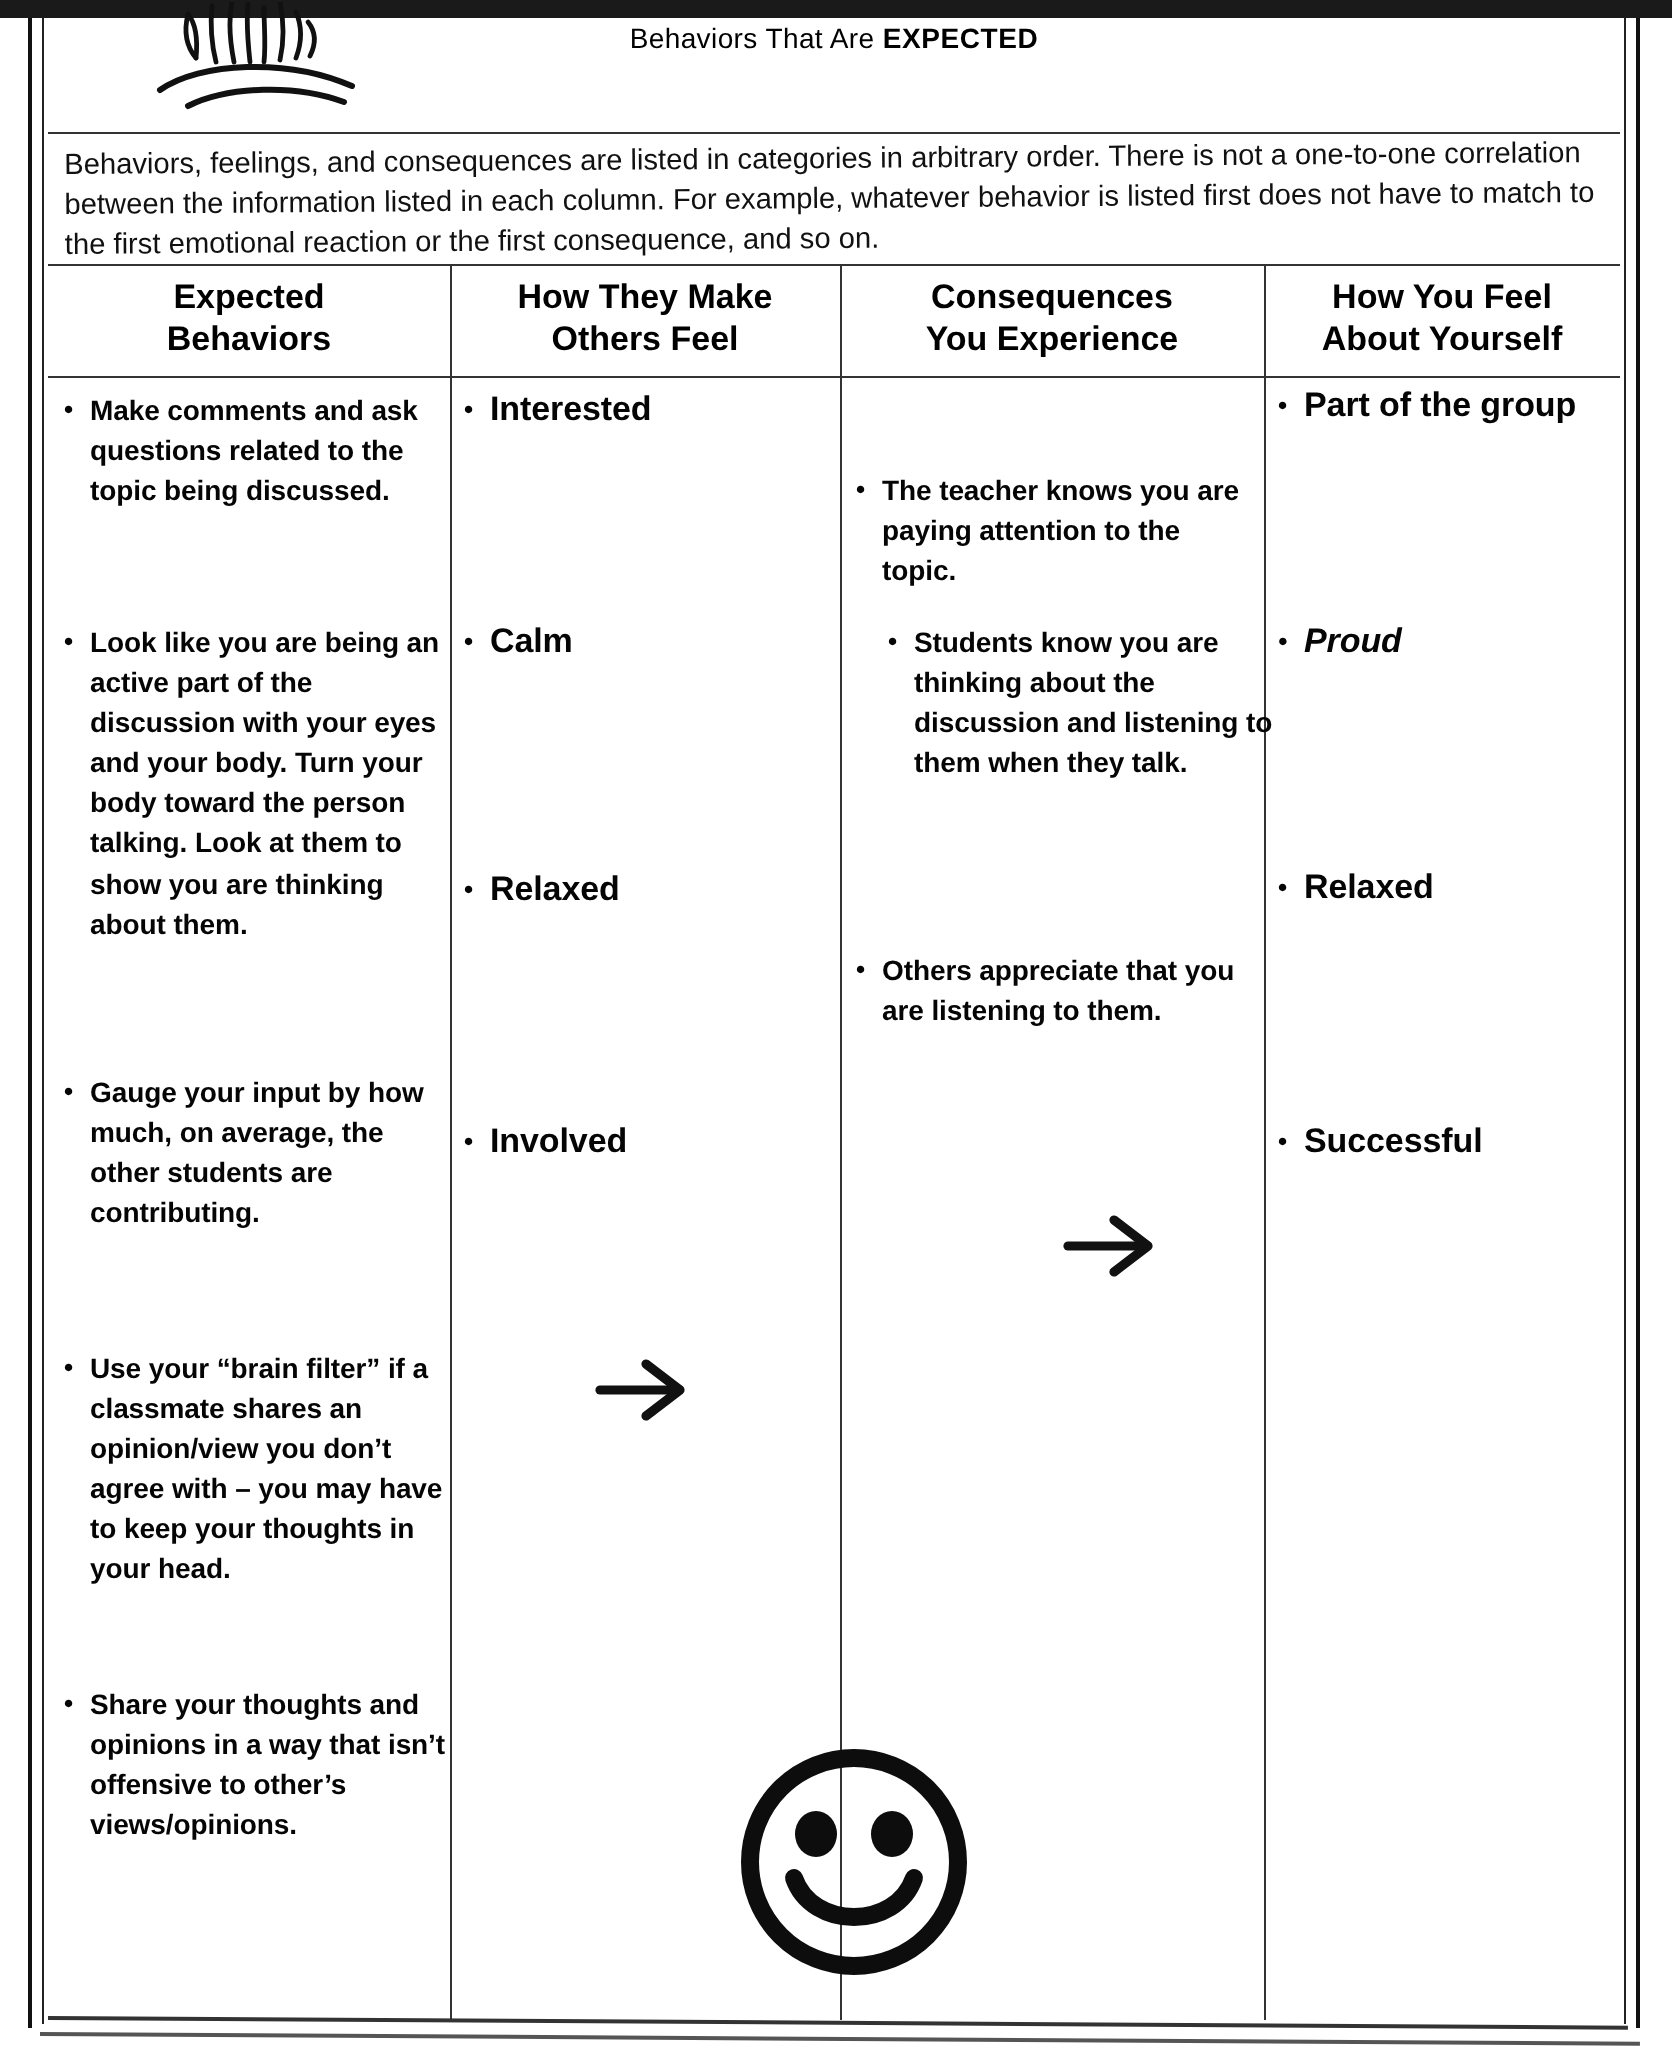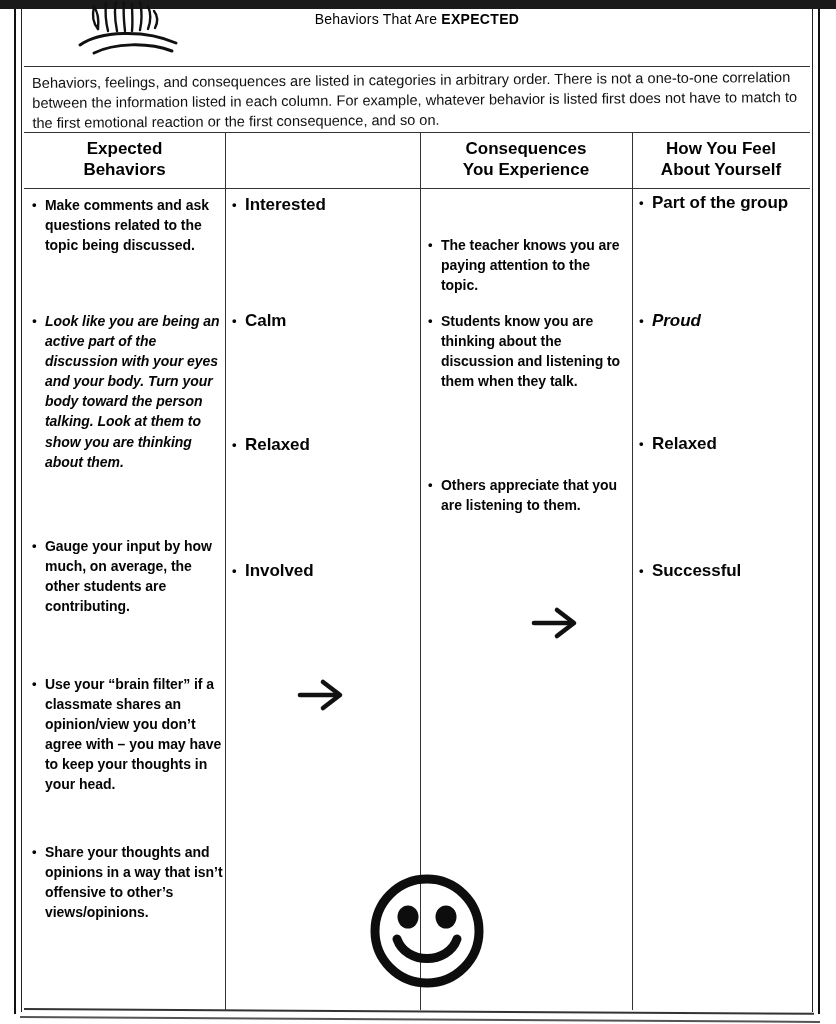--- a/index.html
+++ b/index.html
@@ -235,40 +235,44 @@
     <div class="intro-text">Behaviors, feelings, and consequences are listed in categories in arbitrary order. There is not a one-to-one correlation between the information listed in each column. For example, whatever behavior is listed first does not have to match to the first emotional reaction or the first consequence, and so on.</div>
   </div>
 
   <div class="table">
 
     <div class="thead">
       <div class="th" style="left:0px;width:201px;">
         <div>Expected</div>
         <div>Behaviors</div>
       </div>
+      <div class="th" style="left:201px;width:195px;">
+        <div>How They Make</div>
+        <div>Others Feel</div>
+      </div>
       <div class="th" style="left:396px;width:212px;">
         <div>Consequences</div>
         <div>You Experience</div>
       </div>
       <div class="th" style="left:608px;width:178px;">
         <div>How You Feel</div>
         <div>About Yourself</div>
       </div>
     </div>
 
     <div class="col-rule" style="left:201px;height:877px;"></div>
     <div class="col-rule" style="left:396px;height:877px;"></div>
     <div class="col-rule" style="left:608px;height:877px;"></div>
 
     <div class="cell c1" style="left:8px;top:62px;width:190px;">
       <ul class="bullet-list">
         <li>Make comments and ask questions related to the topic being discussed.</li>
       </ul>
     </div>
-    <div class="cell c1" style="left:8px;top:178px;width:190px;font-style:italic;">
+    <div class="cell c1" style="left:8px;top:178px;width:190px;">
       <ul class="bullet-list">
         <li>Look like you are being an active part of the discussion with your eyes and your body. Turn your body toward the person talking. Look at them to show you are thinking about them.</li>
       </ul>
     </div>
     <div class="cell c1" style="left:8px;top:403px;width:190px;">
       <ul class="bullet-list">
         <li>Gauge your input by how much, on average, the other students are contributing.</li>
       </ul>
     </div>
     <div class="cell c1" style="left:8px;top:541px;width:192px;">
@@ -301,21 +305,21 @@
       <ul class="bullet-list">
         <li>Involved</li>
       </ul>
     </div>
 
     <div class="cell c3" style="left:404px;top:62px;width:198px;margin-top:40px;">
       <ul class="bullet-list">
         <li>The teacher knows you are paying attention to the topic.</li>
       </ul>
     </div>
-    <div class="cell c3" style="left:404px;top:178px;width:198px;">
+    <div class="cell c3" style="left:420px;top:178px;width:198px;">
       <ul class="bullet-list">
         <li>Students know you are thinking about the discussion and listening to them when they talk.</li>
       </ul>
     </div>
     <div class="cell c3" style="left:404px;top:342px;width:198px;">
       <ul class="bullet-list">
         <li>Others appreciate that you are listening to them.</li>
       </ul>
     </div>
 

